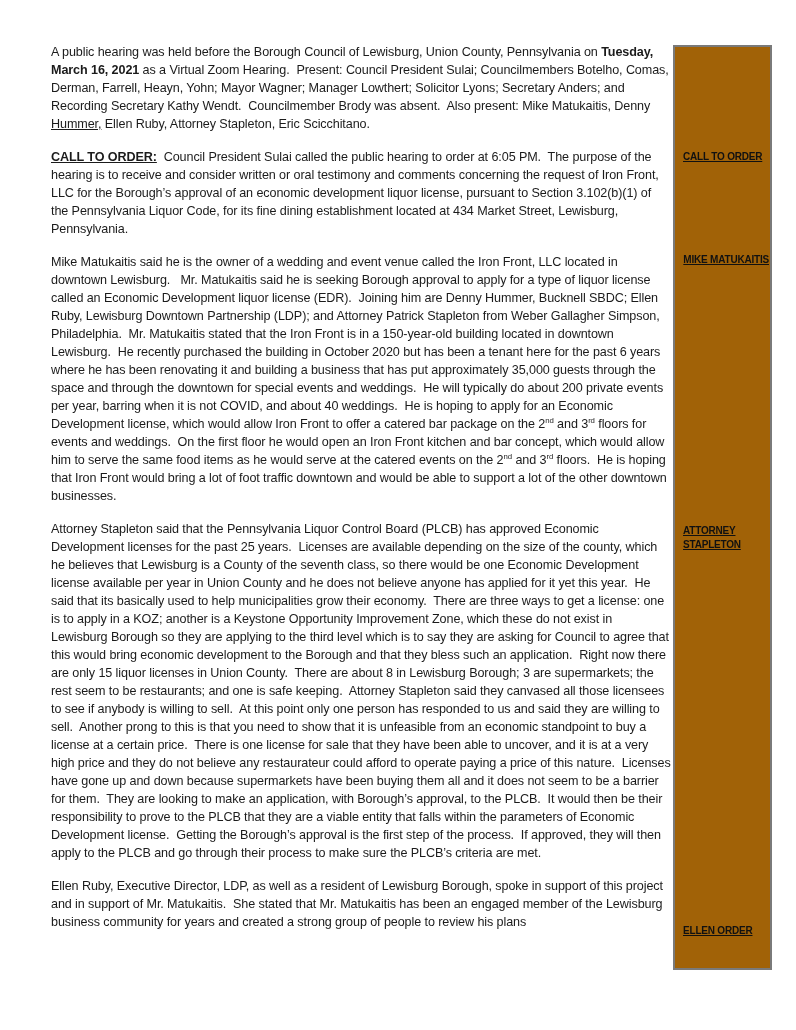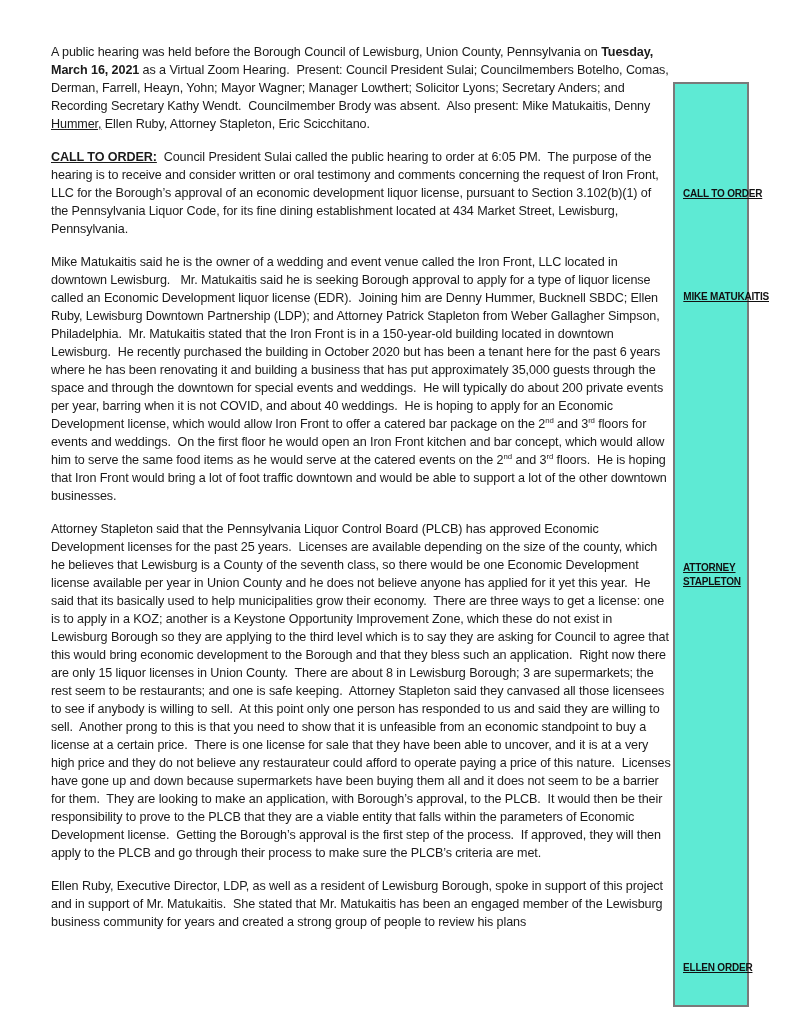--- a/index.html
+++ b/index.html
@@ -26,26 +26,25 @@
     white-space:pre-wrap;
     text-align:left;
   }
   .b{font-weight:bold;}
   .u{text-decoration:underline;}
   .sup{vertical-align:super;font-size:0.62em;line-height:0;}
   .margin-box{
     position:absolute;
     left:673px;
     top:45px;
-    width:76px;
+    width:99px;
     height:925px;
     border:2px solid #7a7a7a;
     box-sizing:border-box;
-    background:#5eead4;
-    margin-top:37px;
+    background:#a16207;
   }
   .margin-label{
     position:absolute;
     left:8px;
     width:86px;
     font-size:10px;
     font-weight:bold;
     text-decoration:underline;
     letter-spacing:-0.2px;
     line-height:14px;

